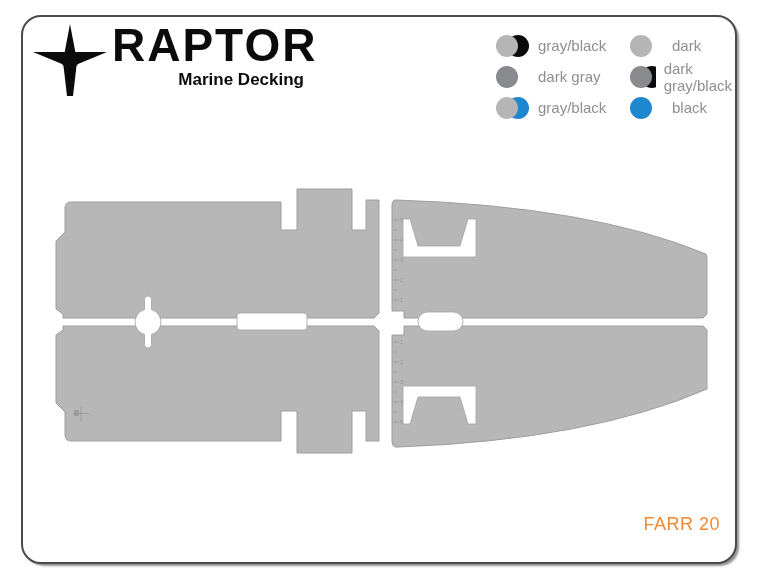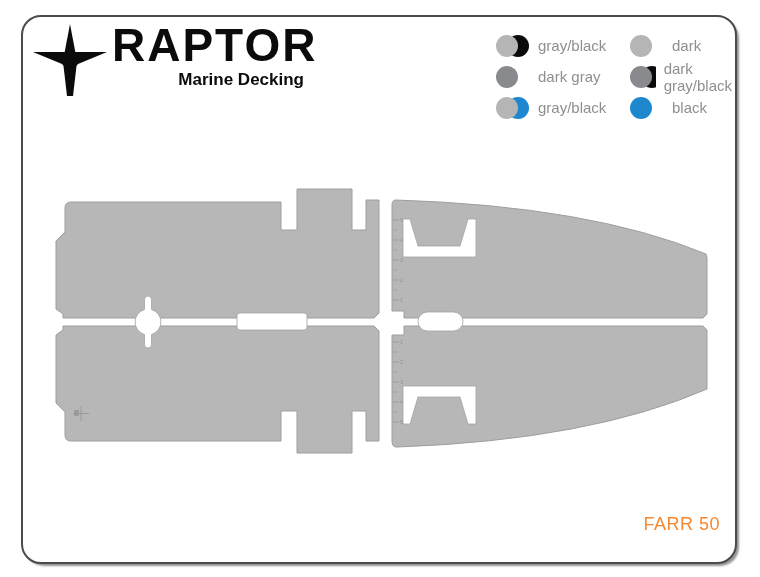--- a/index.html
+++ b/index.html
@@ -161,13 +161,13 @@
     <text class="ticknum" x="400" y="424">5</text>
   </g>
 
   <g>
     <line class="mark" x1="81" y1="406" x2="81" y2="421"></line>
     <line class="mark" x1="73" y1="413.5" x2="89" y2="413.5"></line>
     <rect x="74" y="410" width="5" height="6" rx="1" fill="#9a9a9a"></rect>
   </g>
 </svg>
 
-<div class="model-label">FARR 50</div>
+<div class="model-label">FARR 20</div>
 
 </body></html>

